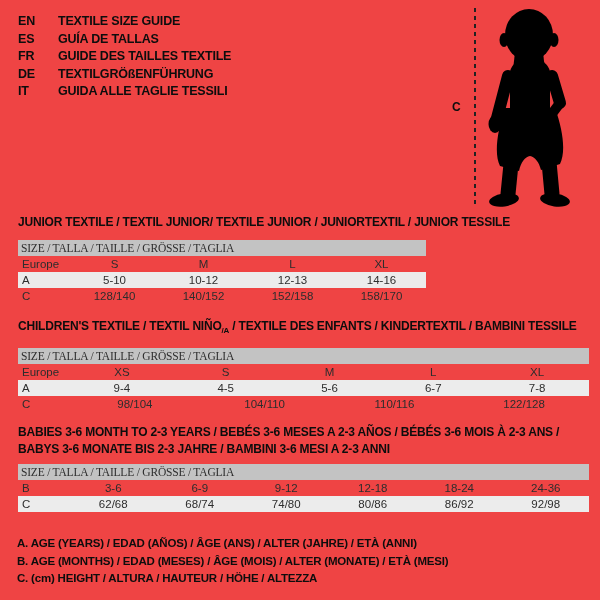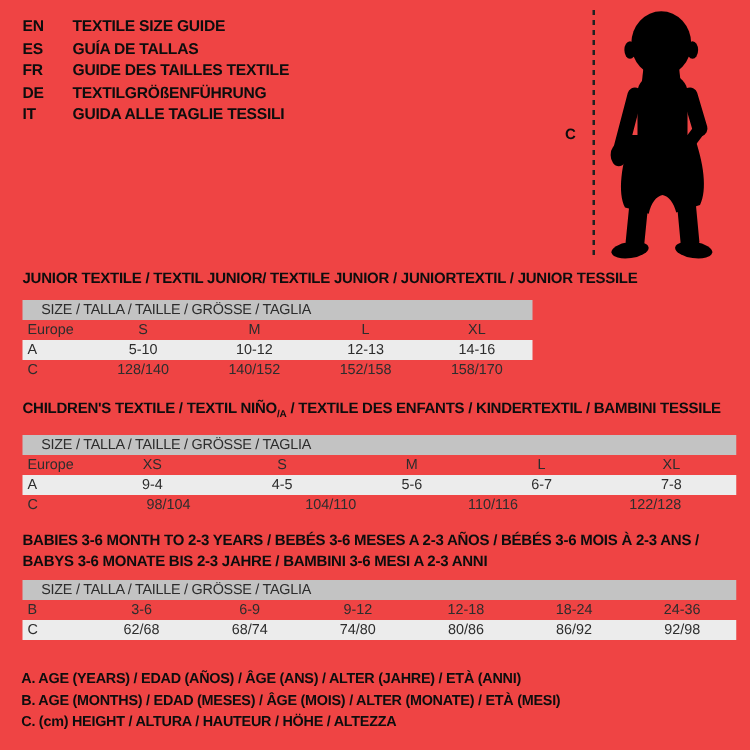--- a/index.html
+++ b/index.html
@@ -20,21 +20,21 @@
   .measure-label{position:absolute;left:452px;top:100px;font-weight:bold;font-size:12px;}
   .baby{position:absolute;left:483px;top:8px;}
   
   .section-title{
     position:absolute;left:18px;font-weight:bold;font-size:12px;letter-spacing:-0.2px;white-space:nowrap;
   }
   .section-title .sub{font-size:8px;vertical-align:sub;}
   .sizetable{position:absolute;left:18px;font-size:11.5px;color:#2d2d2d;}
   .size-bar{
     height:16px;line-height:16px;background:var(--bar-bg,#c3c3c3);
-    padding-left:15px;letter-spacing:-0.2px;
+    padding-left:3px;letter-spacing:-0.2px;font-family:Liberation Serif, serif;
   }
   .trow{display:flex;height:16px;line-height:16px;}
   .trow.alt{background:var(--alt-bg,#ececec);}
   .c0{flex:0 0 48px;padding-left:4px;text-align:left;}
   .cd{flex:1;text-align:center;}
   
   .footnotes{position:absolute;left:17px;top:535px;font-weight:bold;font-size:11.5px;line-height:17.5px;letter-spacing:-0.2px;}
 </style>
 </head>
 <body>

